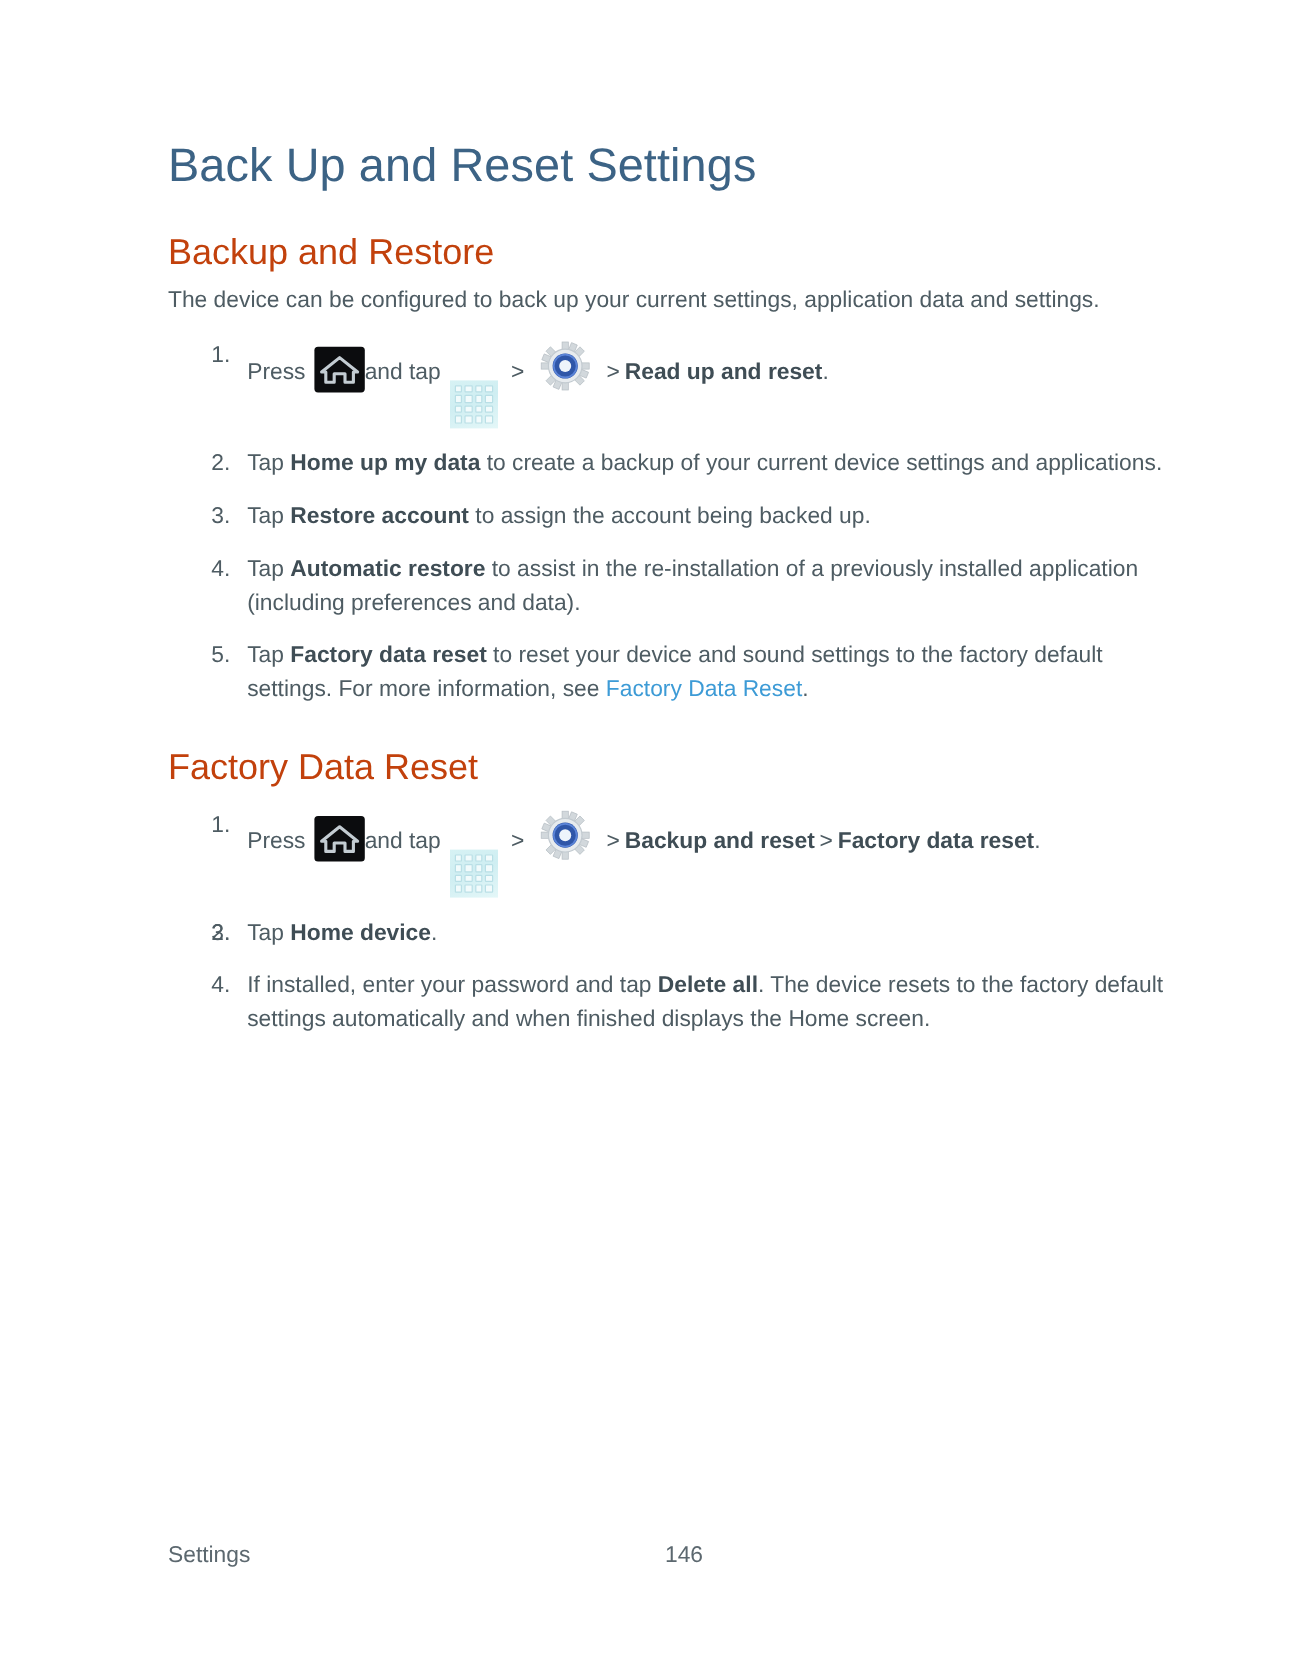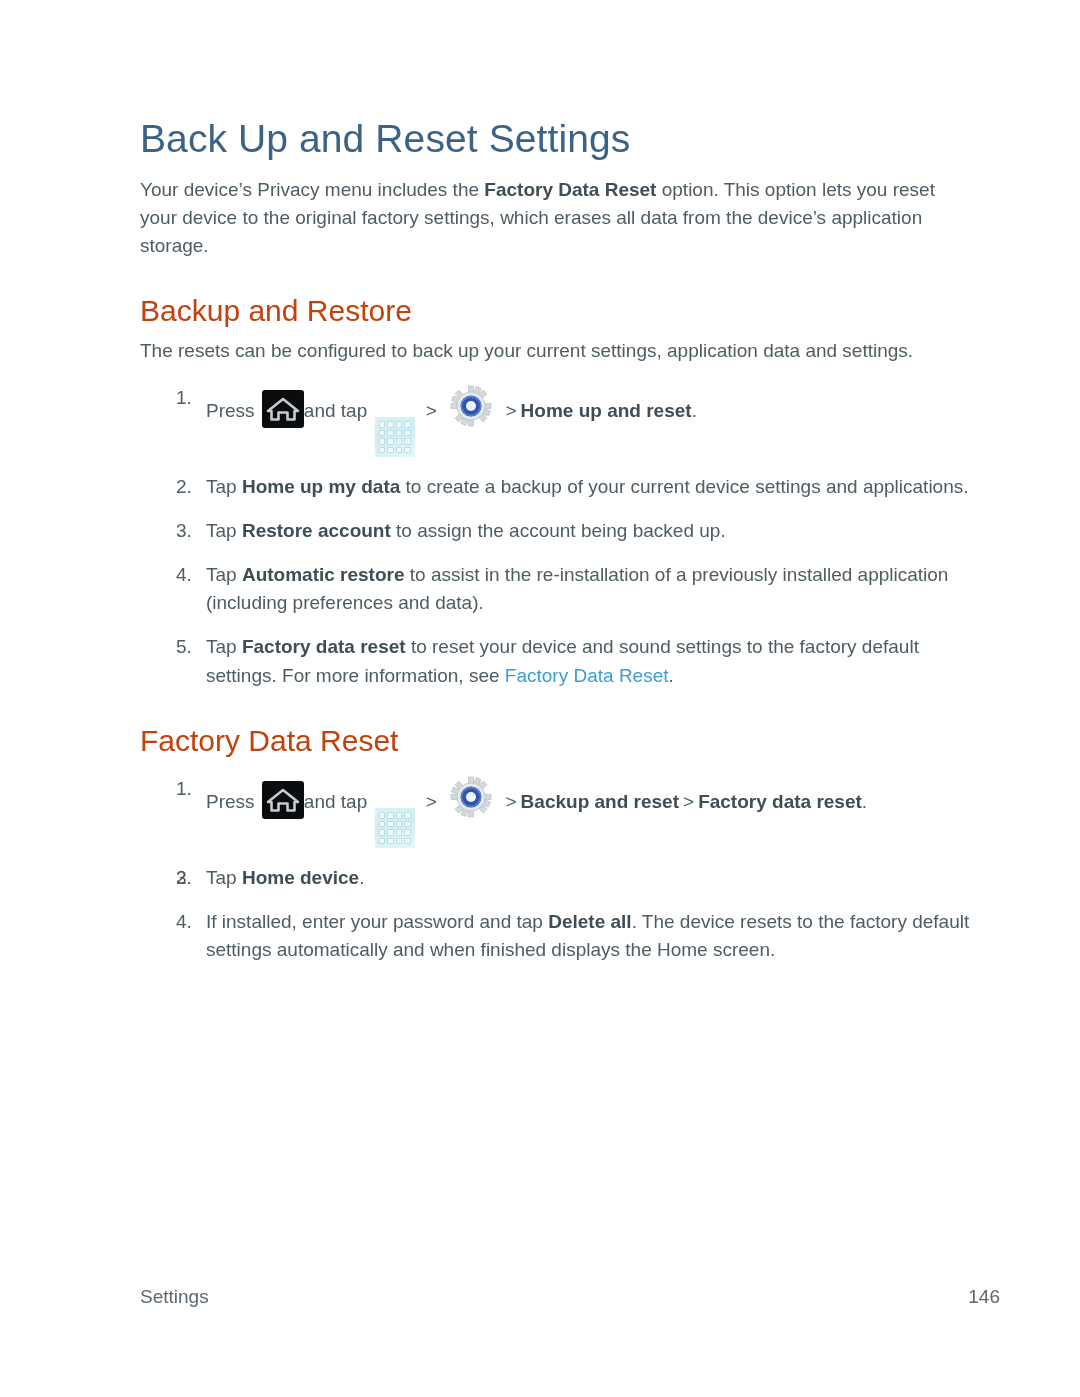--- a/index.html
+++ b/index.html
@@ -154,37 +154,34 @@
   .footer .f-left {
     position: absolute;
     left: 0;
     top: 0;
   }
   .footer .f-page {
     position: absolute;
     left: 0;
     top: 0;
     width: 860px;
-    text-align: right;
+    text-align: center;
   }
 </style>
 </head>
 <body>
 
 <div class="page">
   <div class="content">
 
     <h1 class="doc-title">Back Up and Reset Settings</h1>
 
-    <p class="body intro">
-      <span>Your device’s Privacy menu includes the </span><b>Factory Data Reset</b><span> option. This option lets you reset your device to the original factory settings, which erases all data from the device’s application storage.</span>
-    </p>
 
     <h2 class="section-title">Backup and Restore</h2>
-    <p class="body">The resets can be configured to back up your current settings, application data and settings.</p>
+    <p class="body">The device can be configured to back up your current settings, application data and settings.</p>
 
     <ol class="steps">
 
       <li>
         <span class="num">1.</span>
         <span class="step-line">
           <span>Press</span>
           <span class="icon-inline home-icon">
             <svg width="42" height="38" viewBox="0 0 42 38" aria-hidden="true">
               <path d="M21 9 L36 21 L32.5 21 L32.5 29.5 L25.5 29.5 L25.5 22.5 L16.5 22.5 L16.5 29.5 L9.5 29.5 L9.5 21 L6 21 Z" fill="none" stroke="#c3ccd2" stroke-width="2.6" stroke-linejoin="round"></path>
@@ -228,21 +225,21 @@
                   <rect x="-20" y="-2.6" width="7" height="5.2" transform="rotate(22.5)"></rect>
                   <rect x="13" y="-2.6" width="7" height="5.2" transform="rotate(22.5)"></rect>
                 </g>
                 <circle r="14" fill="#e7ebee" stroke="#c2cad0" stroke-width="1"></circle>
                 <circle r="10.5" fill="#2f56a8"></circle>
                 <circle r="9.5" fill="none" stroke="#5b84d8" stroke-width="1.4"></circle>
                 <circle r="5" fill="#eef4fb"></circle>
               </g>
             </svg>
           </span>
-          <span class="chev">&gt;</span><b>Home up and reset</b><span>.</span>
+          <span class="chev">&gt;</span><b>Read up and reset</b><span>.</span>
         </span>
       </li>
 
       <li>
         <span class="num">2.</span>
         <span>Tap </span><b>Home up my data</b><span> to create a backup of your current device settings and applications.</span>
       </li>
 
       <li>
         <span class="num">3.</span>

